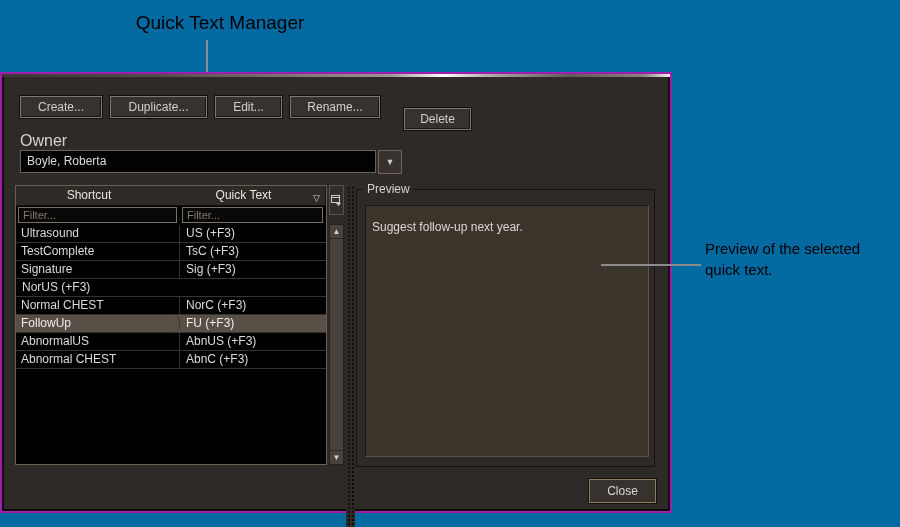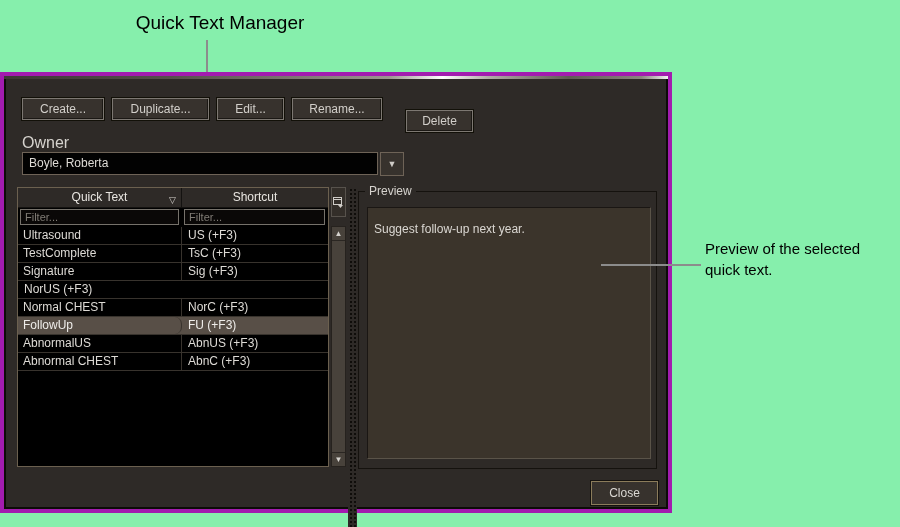--- a/index.html
+++ b/index.html
@@ -1,37 +1,37 @@
 <!DOCTYPE html>
 <html><head>
 <meta charset="utf-8">
 <style>
   * { box-sizing: border-box; margin: 0; padding: 0; }
   html,body { background:#fff; }
   .canvas {
-    position: relative; width: 900px; height: 527px; background:#86efac;
+    position: relative; width: 900px; height: 527px; background:#0369a1;
     font-family: "Liberation Sans", sans-serif; overflow: hidden;
   }
 
   
   .callout-title {
     position:absolute; left:100px; top:12px; width:240px; text-align:center;
     font-size:19px; color:#000;
   }
   .callout-vline { position:absolute; left:206px; top:40px; width:2px; height:32px; background:#8c8c8c; }
   .callout-hline { position:absolute; left:601px; top:264px; width:100px; height:2px; background:#8c8c8c; z-index:6; }
   .callout-right {
     position:absolute; left:705px; top:238px; width:170px; text-align:left;
     font-size:15px; line-height:1.42; color:#000;
   }
 
   
   .dialog {
     position:absolute; left:0; top:72px; width:672px; height:441px;
-    background:#2e2a27; border:4px solid #a21caf;
+    background:#2e2a27; border:2px solid #a21caf;
     box-shadow: inset 0 0 0 2px #0d0b08;
   }
   .top-sheen {
     position:absolute; left:0; top:0; width:100%; height:3px;
     background: linear-gradient(90deg,#3c3834 0%,#55504a 25%,#9b968f 58%,#ffffff 66%,#b0aca6 73%,#5f5a54 85%,#8a857f 96%,#f2f2f2 100%);
   }
 
   
   .btn {
     position:absolute; top:22px; height:22px;
@@ -158,26 +158,26 @@
     <div class="btn btn-delete">Delete</div>
 
     <div class="owner-label">Owner</div>
     <div class="combo-field">Boyle, Roberta</div>
     <div class="combo-btn">
       <span class="glyph">▼</span>
     </div>
 
     <div class="qt-table">
       <div class="thead">
+        <div class="hcell c2">
+          <span>Shortcut</span>
+        </div>
         <div class="hcell c1">
           <span>Quick Text</span>
           <span class="sort-glyph">▽</span>
-        </div>
-        <div class="hcell c2">
-          <span>Shortcut</span>
         </div>
       </div>
       <div class="frow">
         <div class="fcell c1">
           <input class="filter-input" placeholder="Filter..." style="">
         </div>
         <div class="fcell c2">
           <input class="filter-input" placeholder="Filter..." style="">
         </div>
       </div>

